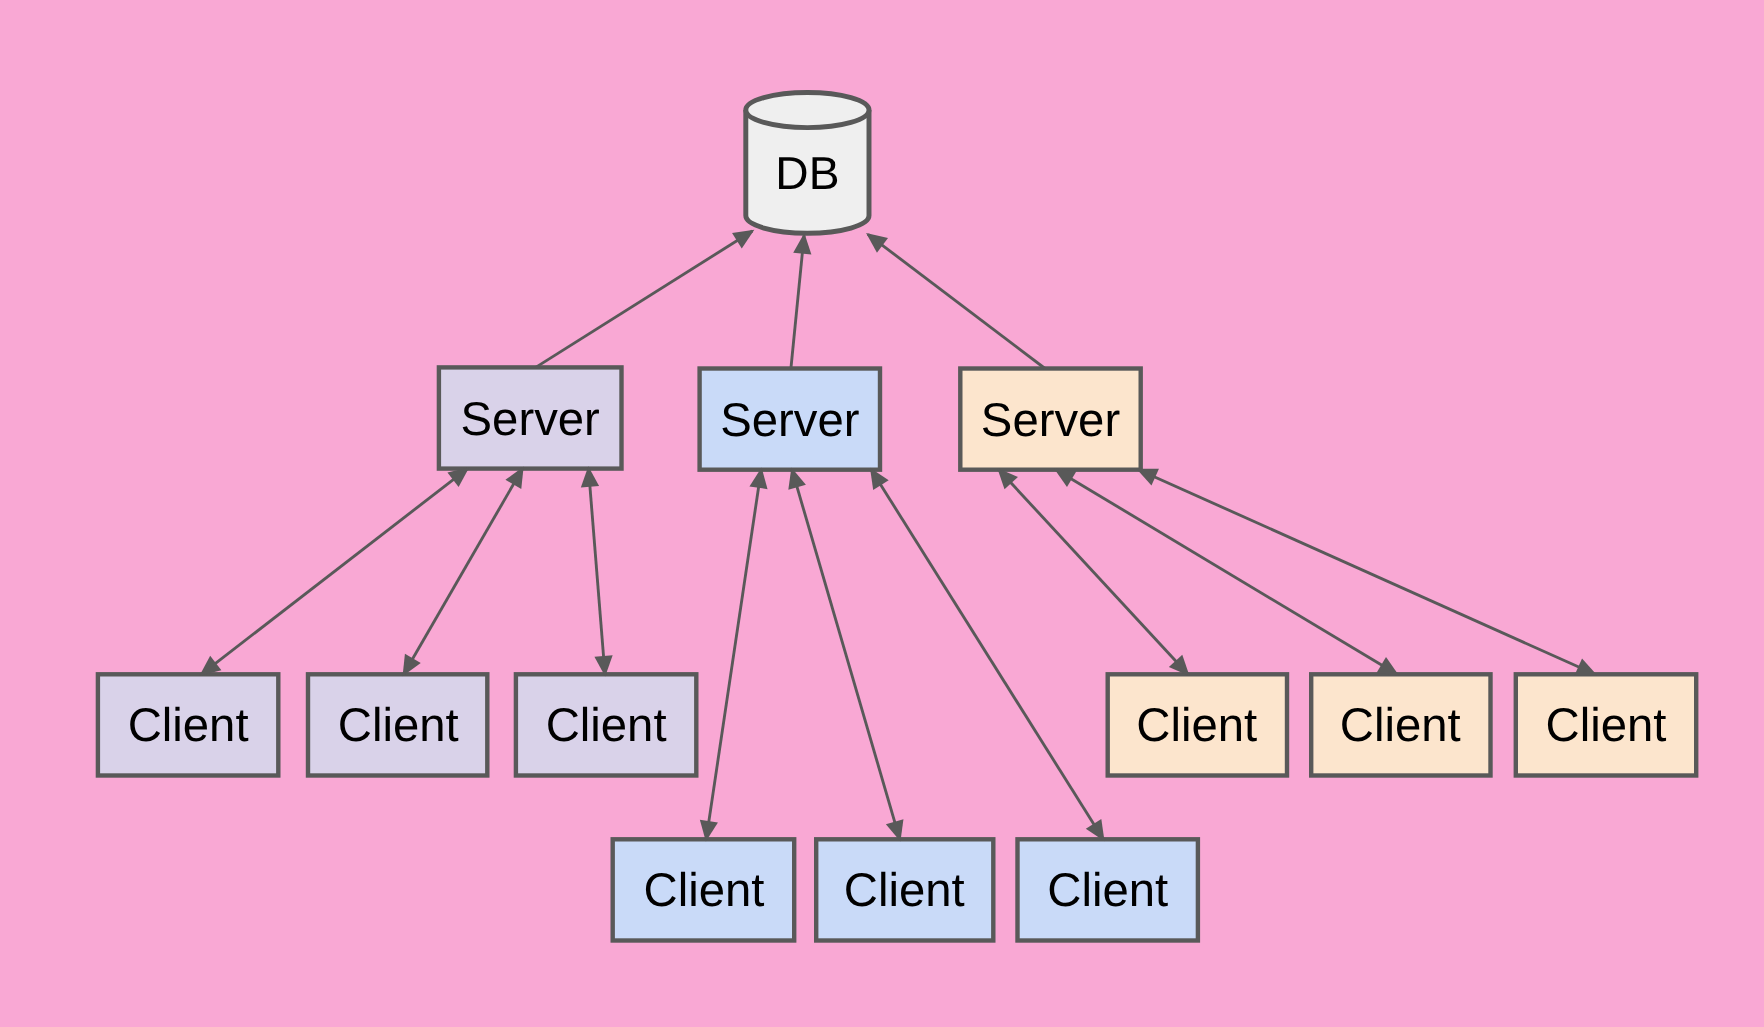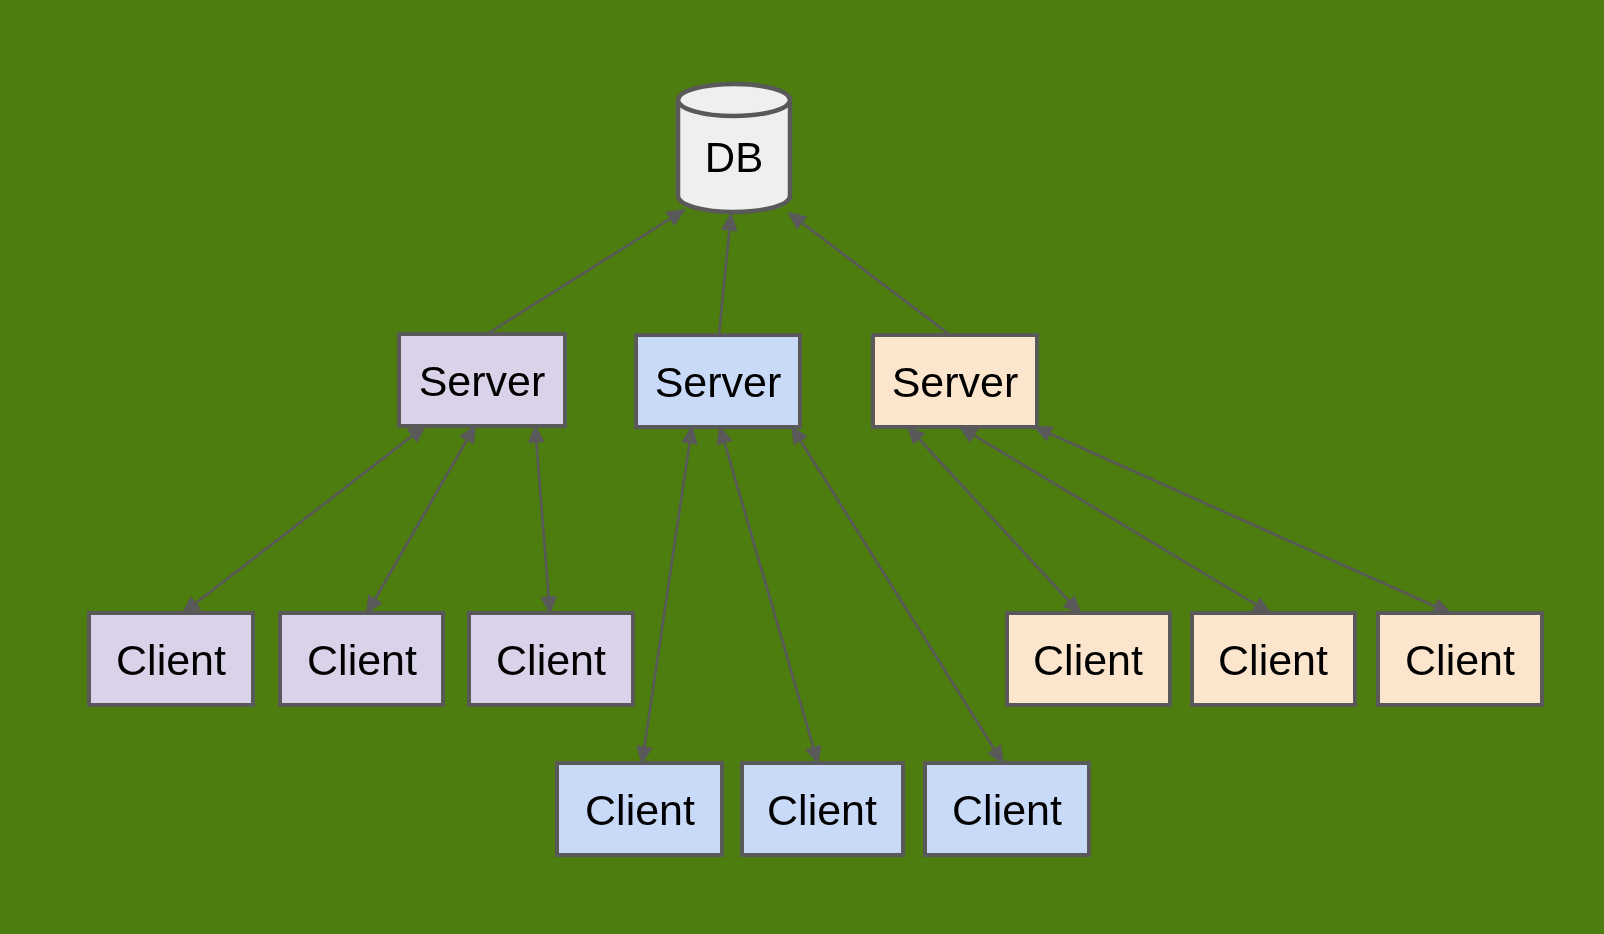--- a/index.html
+++ b/index.html
@@ -3,21 +3,21 @@
 <meta charset="utf-8">
 <style>
   html, body {
     margin: 0;
     padding: 0;
     background: #ffffff;
   }
   .canvas {
     width: 1604px;
     height: 934px;
-    background: #4d7c0f;
+    background: #f9a8d4;
     position: relative;
     overflow: hidden;
     font-family: "Liberation Sans", sans-serif;
   }
   svg { display: block; }
   .node-box {
     stroke: #595959;
     stroke-width: 4;
   }
   .cyl {

